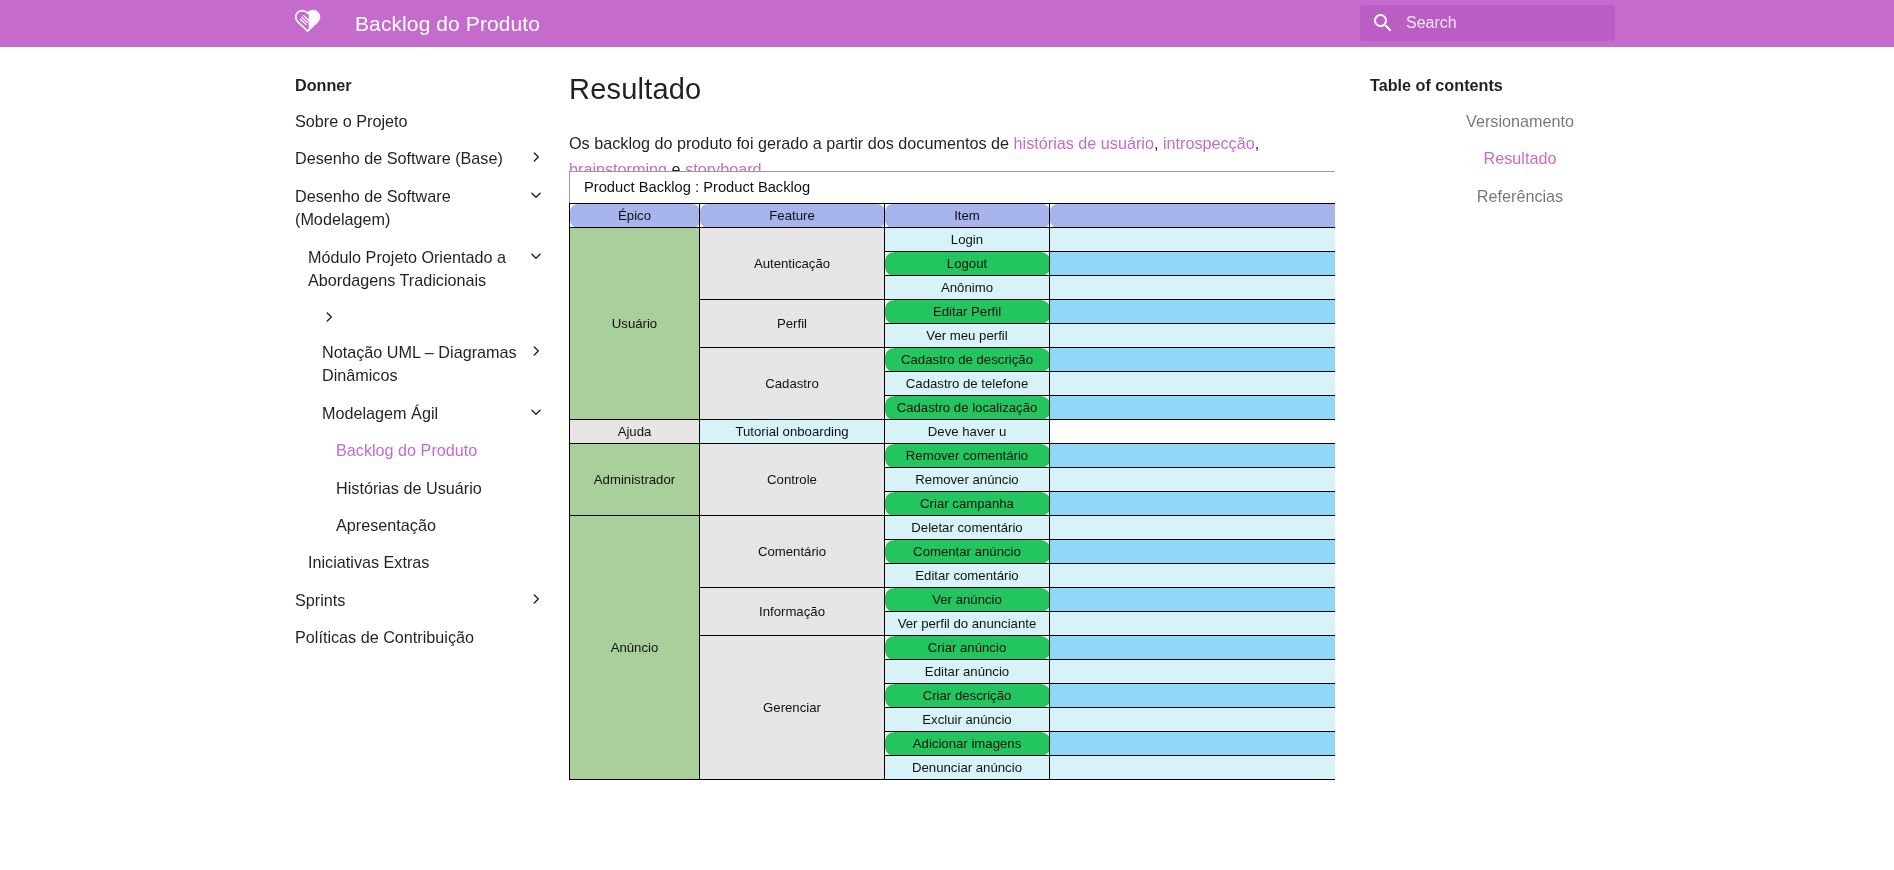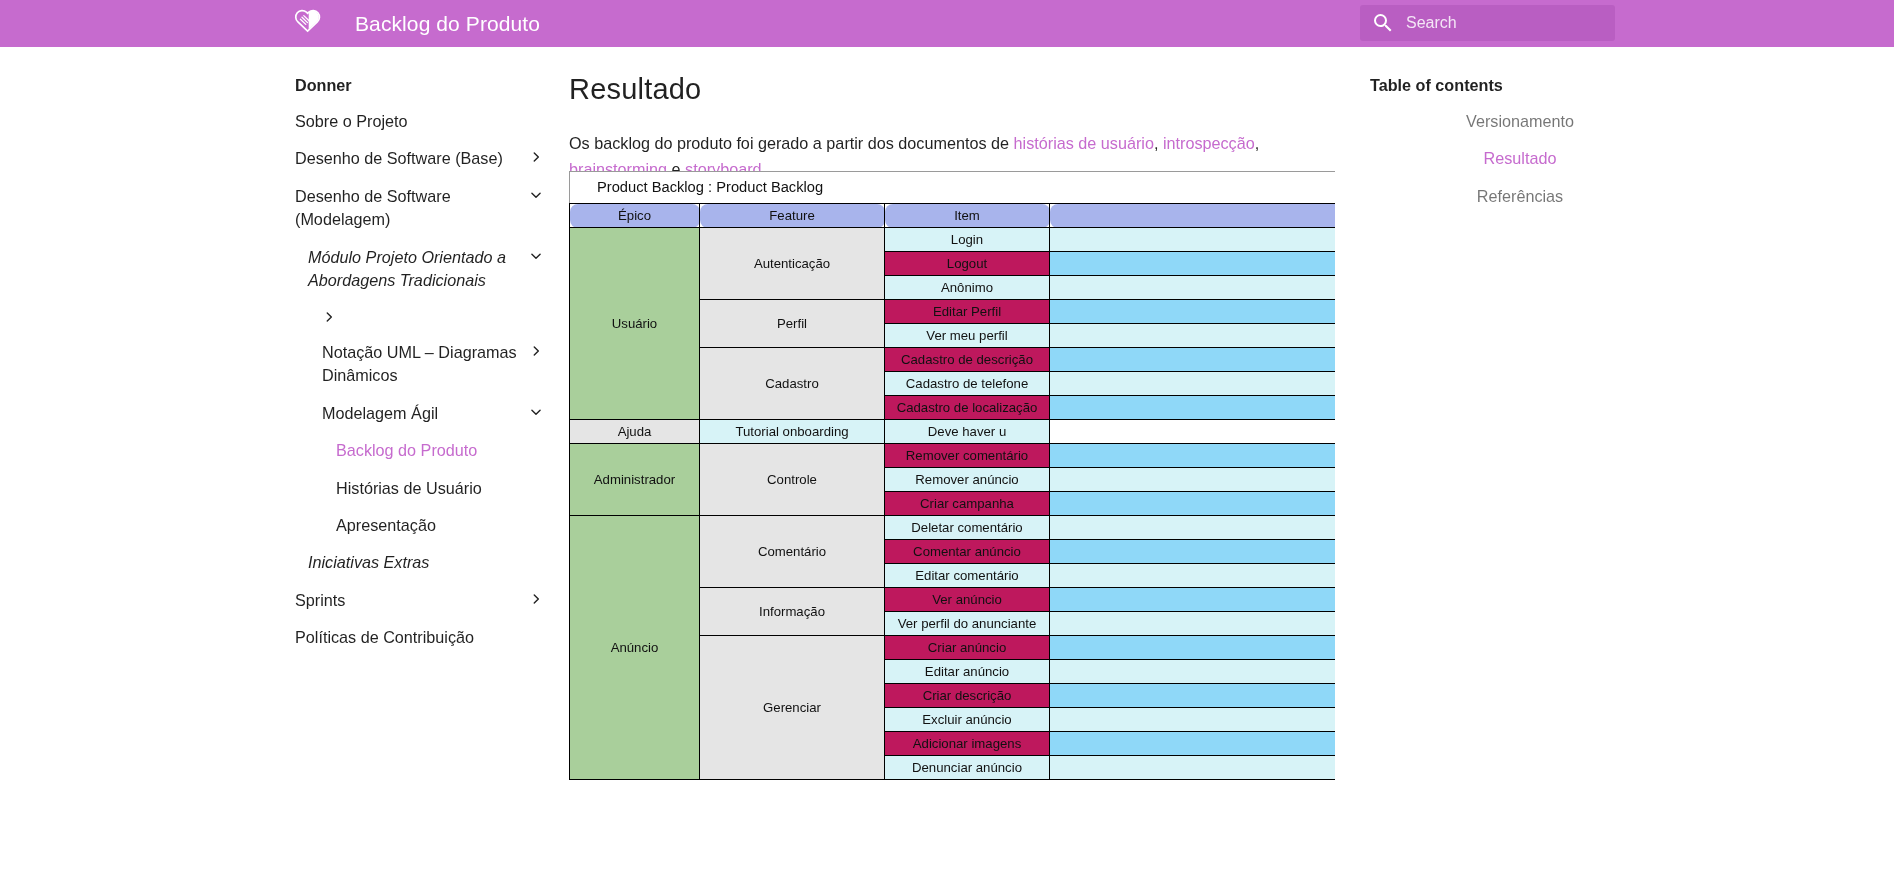--- a/index.html
+++ b/index.html
@@ -70,21 +70,21 @@
     padding: 6px 0 6px 4px; line-height: 1.4;
   }
   .nav-item {
     display: flex; align-items: flex-start; justify-content: space-between;
     padding: 7px 0 7px 4px;
     color: #000000de; line-height: 1.45; cursor: pointer;
   }
   .nav-item .label { flex: 1 1 auto; padding-right: 8px; }
   .nav-item.active > .label { color: #c66bce; }
   .lvl-1 { padding-left: 4px; }
-  .lvl-2 { padding-left: 17px; font-style: italic; }
+  .lvl-2 { padding-left: 17px; }
   .lvl-3 { padding-left: 31px; }
   .lvl-4 { padding-left: 45px; }
   .chev {
     flex: 0 0 auto; width: 14px; height: 20px;
     display: flex; align-items: center; justify-content: center;
     color: #000000de;
   }
   .chev svg { display: block; }
 
   
@@ -115,21 +115,21 @@
     table-layout: fixed;
     width: 1300px;
     font-size: 13.2px;
     color: #111111;
     background: #ffffff;
     border: 1px solid #9a9a9a;
   }
   table.backlog caption {
     caption-side: top;
     text-align: left;
-    padding: 7px 0 8px 27px;
+    padding: 7px 0 8px 14px;
     font-size: 14.7px;
     color: #111111;
     background: #ffffff;
     border: 1px solid #9a9a9a;
     border-bottom: none;
   }
   table.backlog th, table.backlog td {
     border: 1px solid #000000;
     text-align: center;
     vertical-align: middle;
@@ -138,21 +138,21 @@
     overflow: hidden;
     white-space: nowrap;
   }
   table.backlog th {
     background: #a8b4ec;
     font-weight: normal;
     border-radius: 8px;
   }
   td.epico { background: #a9cf9b; }
   td.feature { background: #e5e5e5; }
-  td.item-a { background: #be185d; }
+  td.item-a { background: #22c55e; border-radius: 9px; }
   td.item-b { background: #d7f3f7; }
   td.desc-a { background: #8fd8f8; text-align: right; }
   td.desc-b { background: #d7f3f7; text-align: right; }
   .col-epico { width: 130px; }
   .col-feature { width: 185px; }
   .col-item { width: 165px; }
   .col-desc { width: 820px; }
 
   
   .toc {

